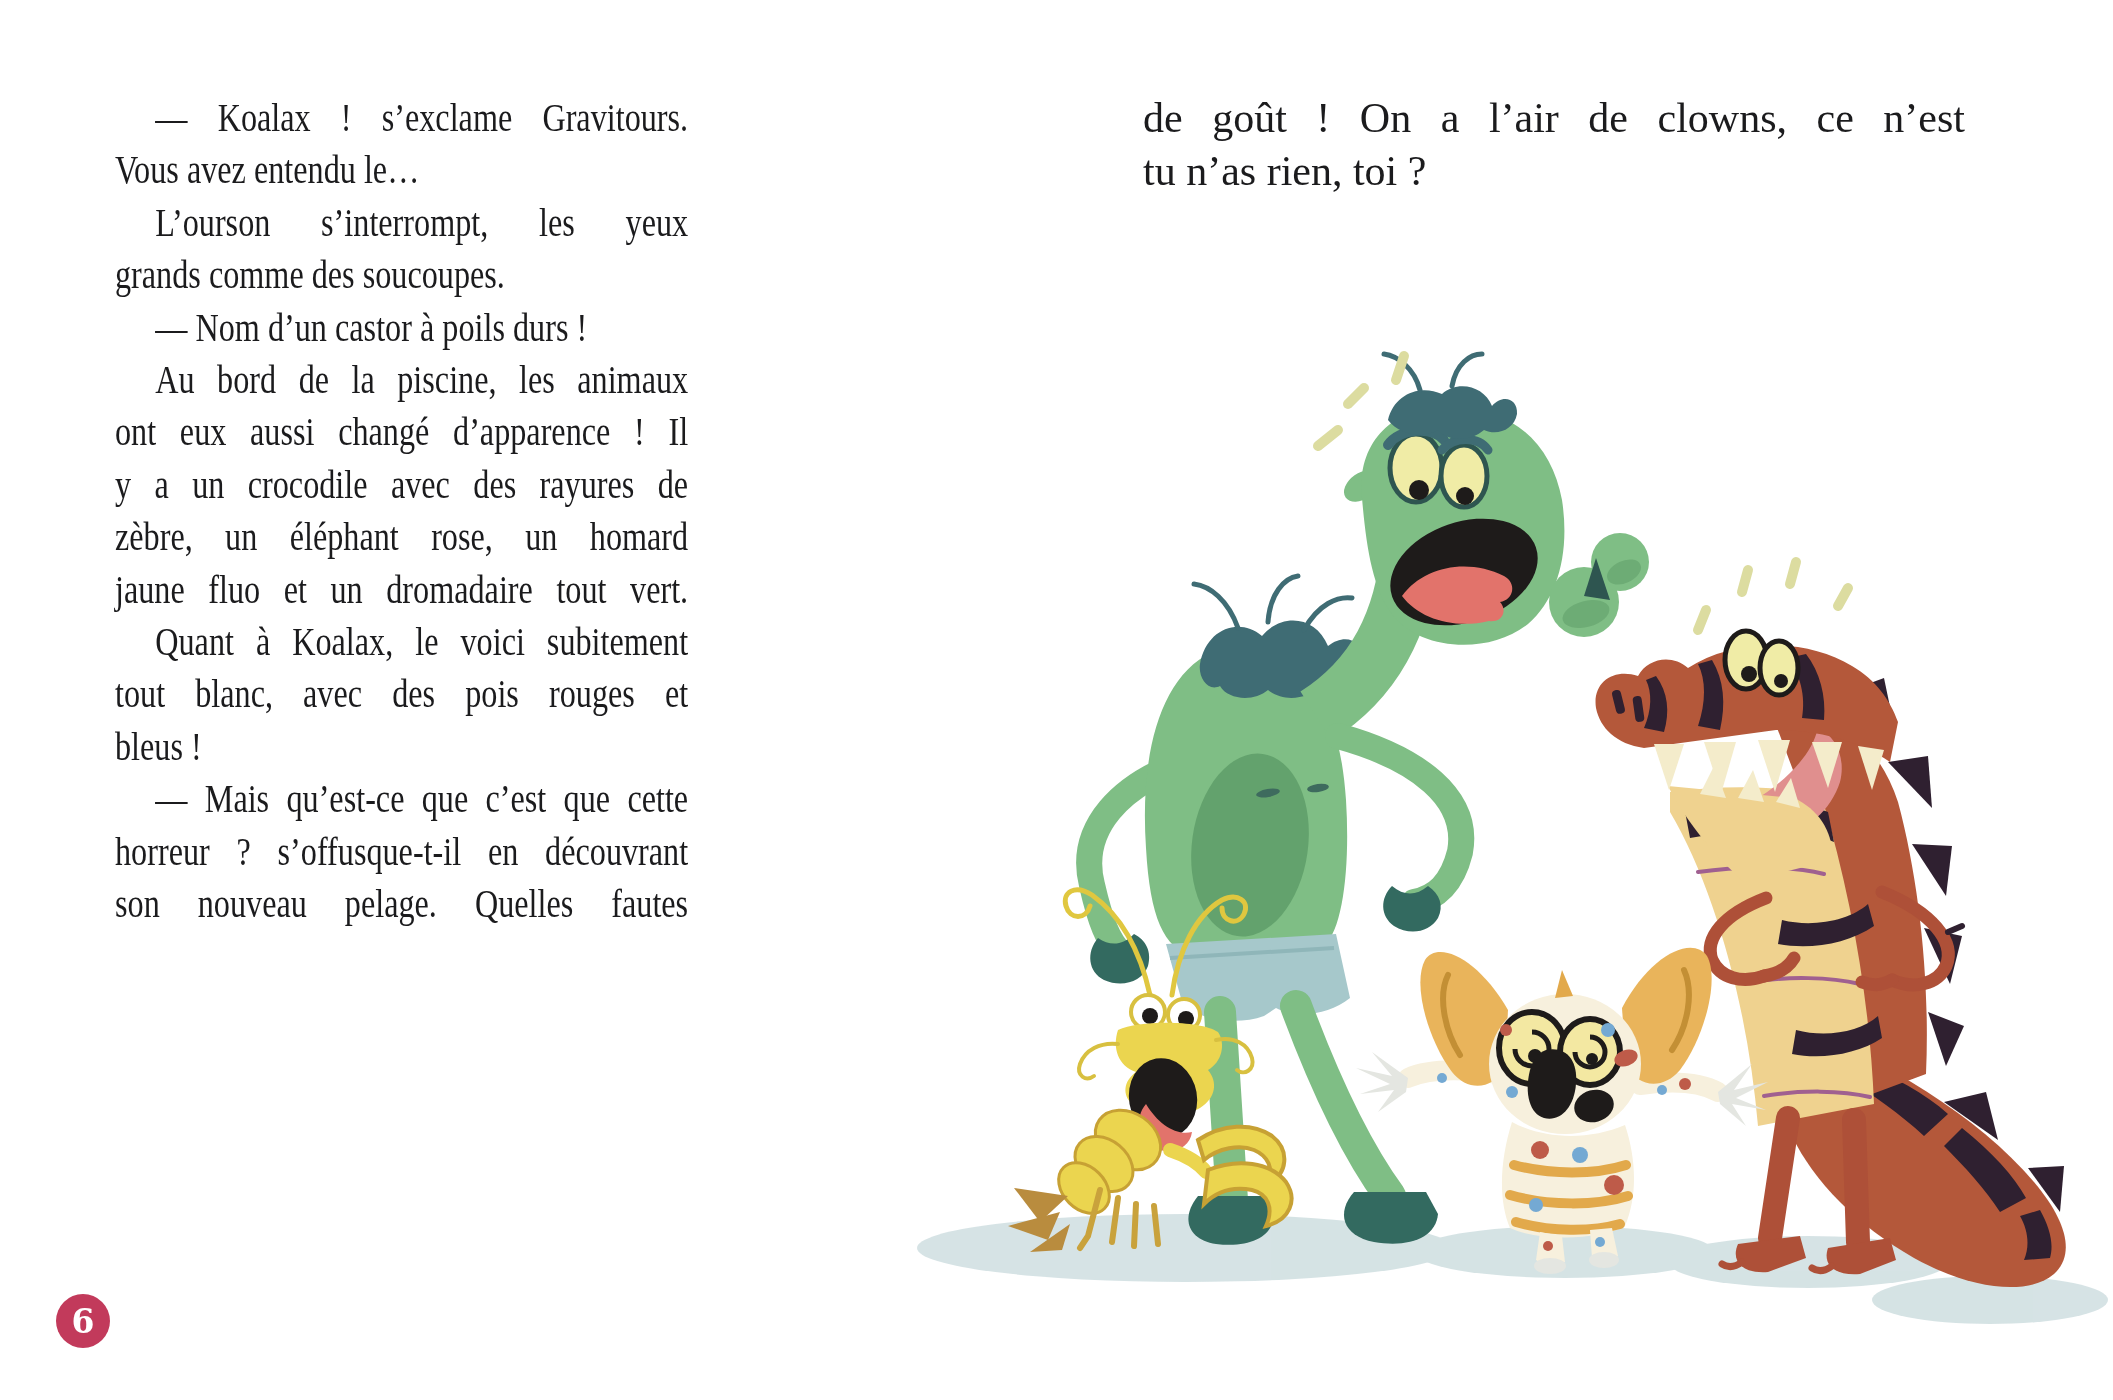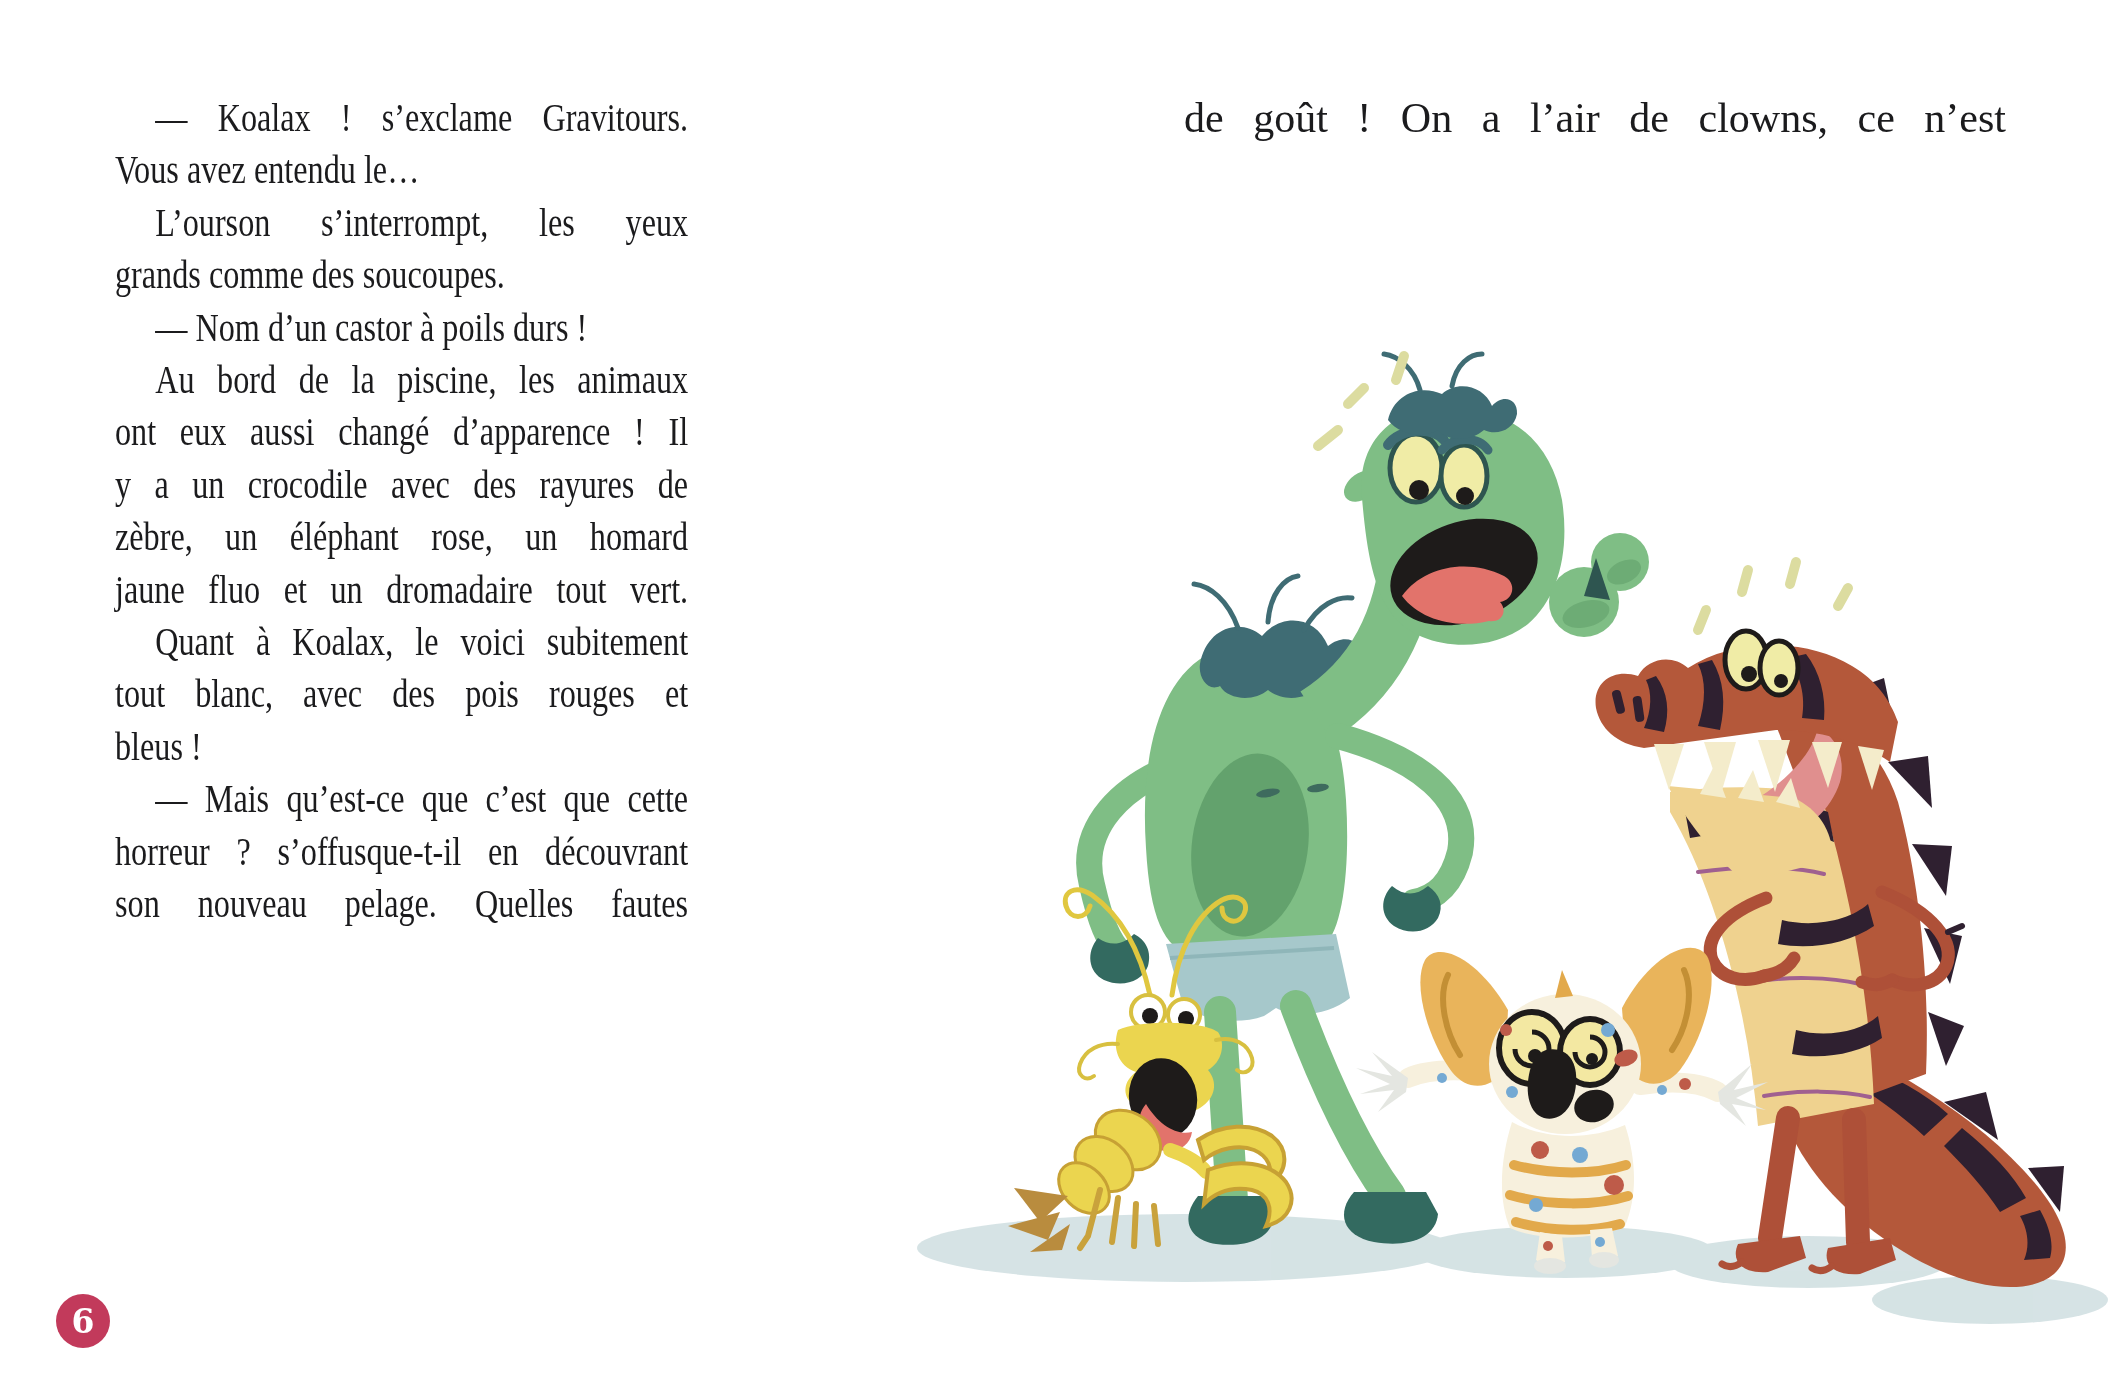--- a/index.html
+++ b/index.html
@@ -9,21 +9,21 @@
     font-family:"Liberation Serif","DejaVu Serif",serif;
   }
   .illustration{position:absolute;left:0;top:0;width:2113px;height:1400px;}
   .col{position:absolute;top:92px;color:var(--text,#1b1b1d);}
   .col-left{
     left:115px;width:712px;
     transform:scaleX(0.805);transform-origin:0 0;
     font-size:40px;line-height:52.4px;
   }
   .col-right{
-    left:1184px;width:822px;
+    left:1143px;width:822px;
     font-size:42px;line-height:53.4px;
   }
   .ln{white-space:nowrap;text-align:left;}
   .jst{text-align:justify;text-align-last:justify;}
   .ind{padding-left:50px;}
   .page-badge{
     position:absolute;left:56px;top:1294px;width:54px;height:54px;
     border-radius:50%;background:var(--badge,#c23a5b);
     display:flex;align-items:center;justify-content:center;
     color:#fff;font-family:"DejaVu Serif","Liberation Serif",serif;
@@ -322,17 +322,18 @@
   <div class="ln ind jst">Quant à Koalax, le voici subitement</div>
   <div class="ln jst">tout blanc, avec des pois rouges et</div>
   <div class="ln">bleus&nbsp;!</div>
   <div class="ln ind jst">— Mais qu’est-ce que c’est que cette</div>
   <div class="ln jst">horreur&nbsp;? s’offusque-t-il en découvrant</div>
   <div class="ln jst">son nouveau pelage. Quelles fautes</div>
 </div>
 
 <div class="col col-right">
   <div class="ln jst">de goût&nbsp;! On a l’air de clowns, ce n’est</div>
+  <div class="ln">tu n’as rien, toi&nbsp;?</div>
 </div>
 
 <div class="page-badge">
   <span>6</span>
 </div>
 
 </body></html>

